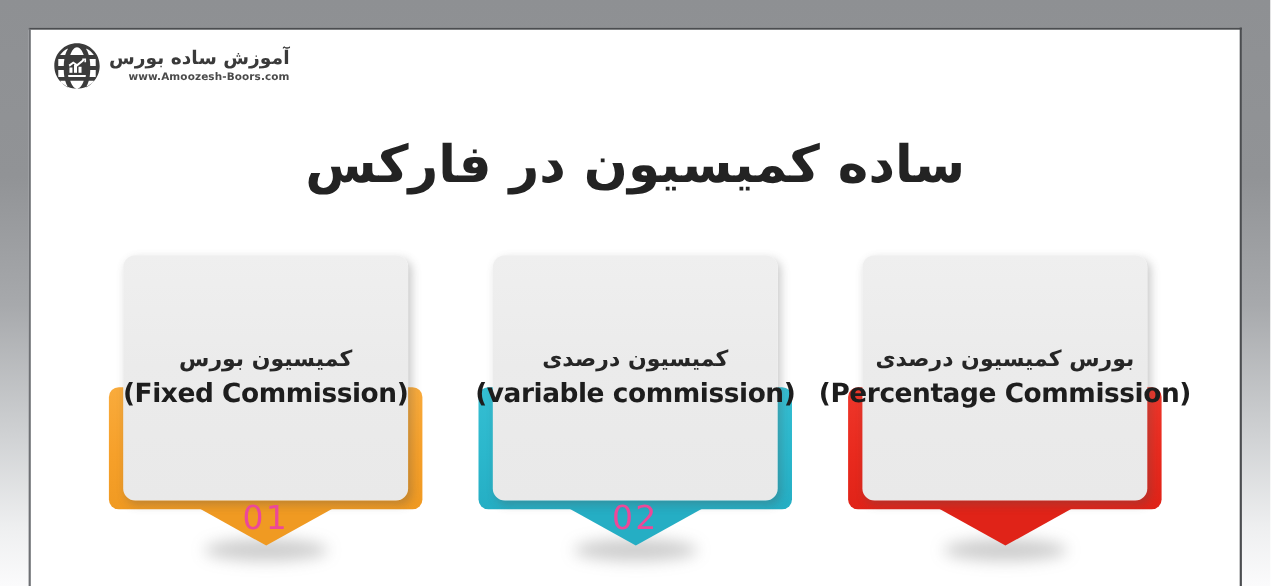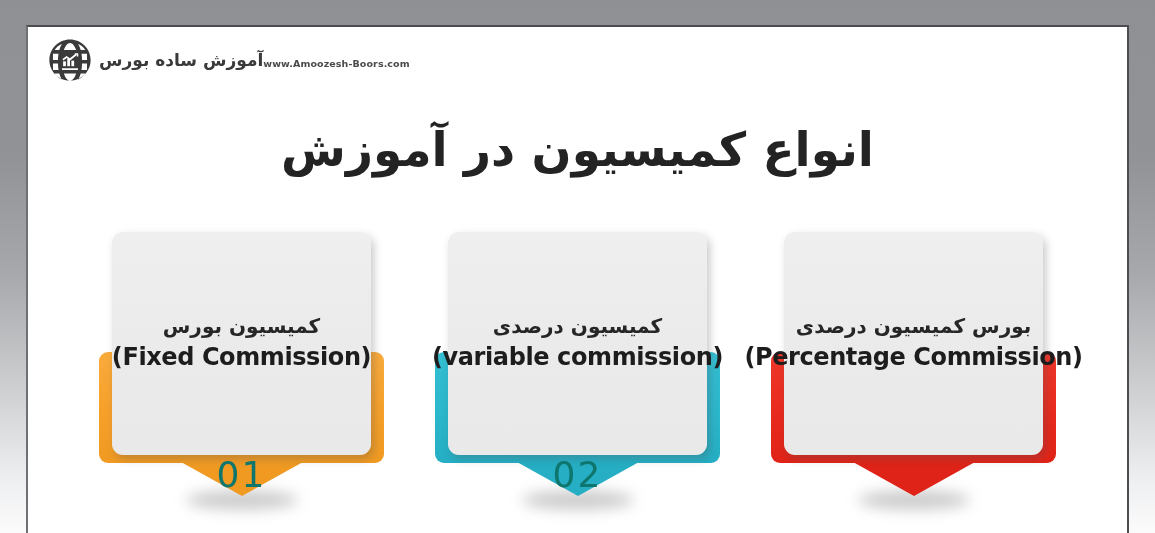--- a/index.html
+++ b/index.html
@@ -45,20 +45,21 @@
     position: absolute;
     left: 20px;
     top: 11px;
     display: flex;
     align-items: center;
     gap: 7px;
   }
   #logo-globe { width: 44px; height: 44px; display: block; }
   #logo-text-wrap {
     display: flex;
+    flex-direction: column;
     align-items: flex-end;
     line-height: 1;
   }
   #logo-name {
     font-size: 17px;
     font-weight: bold;
     color: #3a3a3a;
     direction: rtl;
     letter-spacing: -0.3px;
   }
@@ -170,22 +171,22 @@
     margin-top: 1px;
   }
 
   
   .num {
     position: absolute;
     left: 0;
     top: 222px;
     width: 100%;
     text-align: center;
-    font-size: 36px;
-    color: #0f766e;
+    font-size: 30px;
+    color: #ec4899;
     font-weight: normal;
     letter-spacing: 2px;
     z-index: 5;
     font-family: "DejaVu Sans", "Liberation Sans", sans-serif;
   }
 
   
 </style>
 </head>
 <body>
@@ -208,21 +209,21 @@
             </g>
           </g>
         </svg>
       </span>
       <span id="logo-text-wrap">
         <span id="logo-name">آموزش ساده بورس</span>
         <span id="logo-url">www.Amoozesh-Boors.com</span>
       </span>
     </div>
 
-    <div id="main-title">انواع کمیسیون در آموزش</div>
+    <div id="main-title">ساده کمیسیون در فارکس</div>
 
     <div id="cards">
 
       <div class="card">
         <div class="tail-shadow"></div>
         <div class="bubble" style="background:linear-gradient(to bottom,#f9ab3c 0%,#f6a02a 55%,#f09a22 100%);"></div>
         <div class="tail" style="border-top:34px solid #f09a22;"></div>
         <div class="panel">
           <div class="panel-inner">
             <div class="label-fa">کمیسیون بورس</div>

